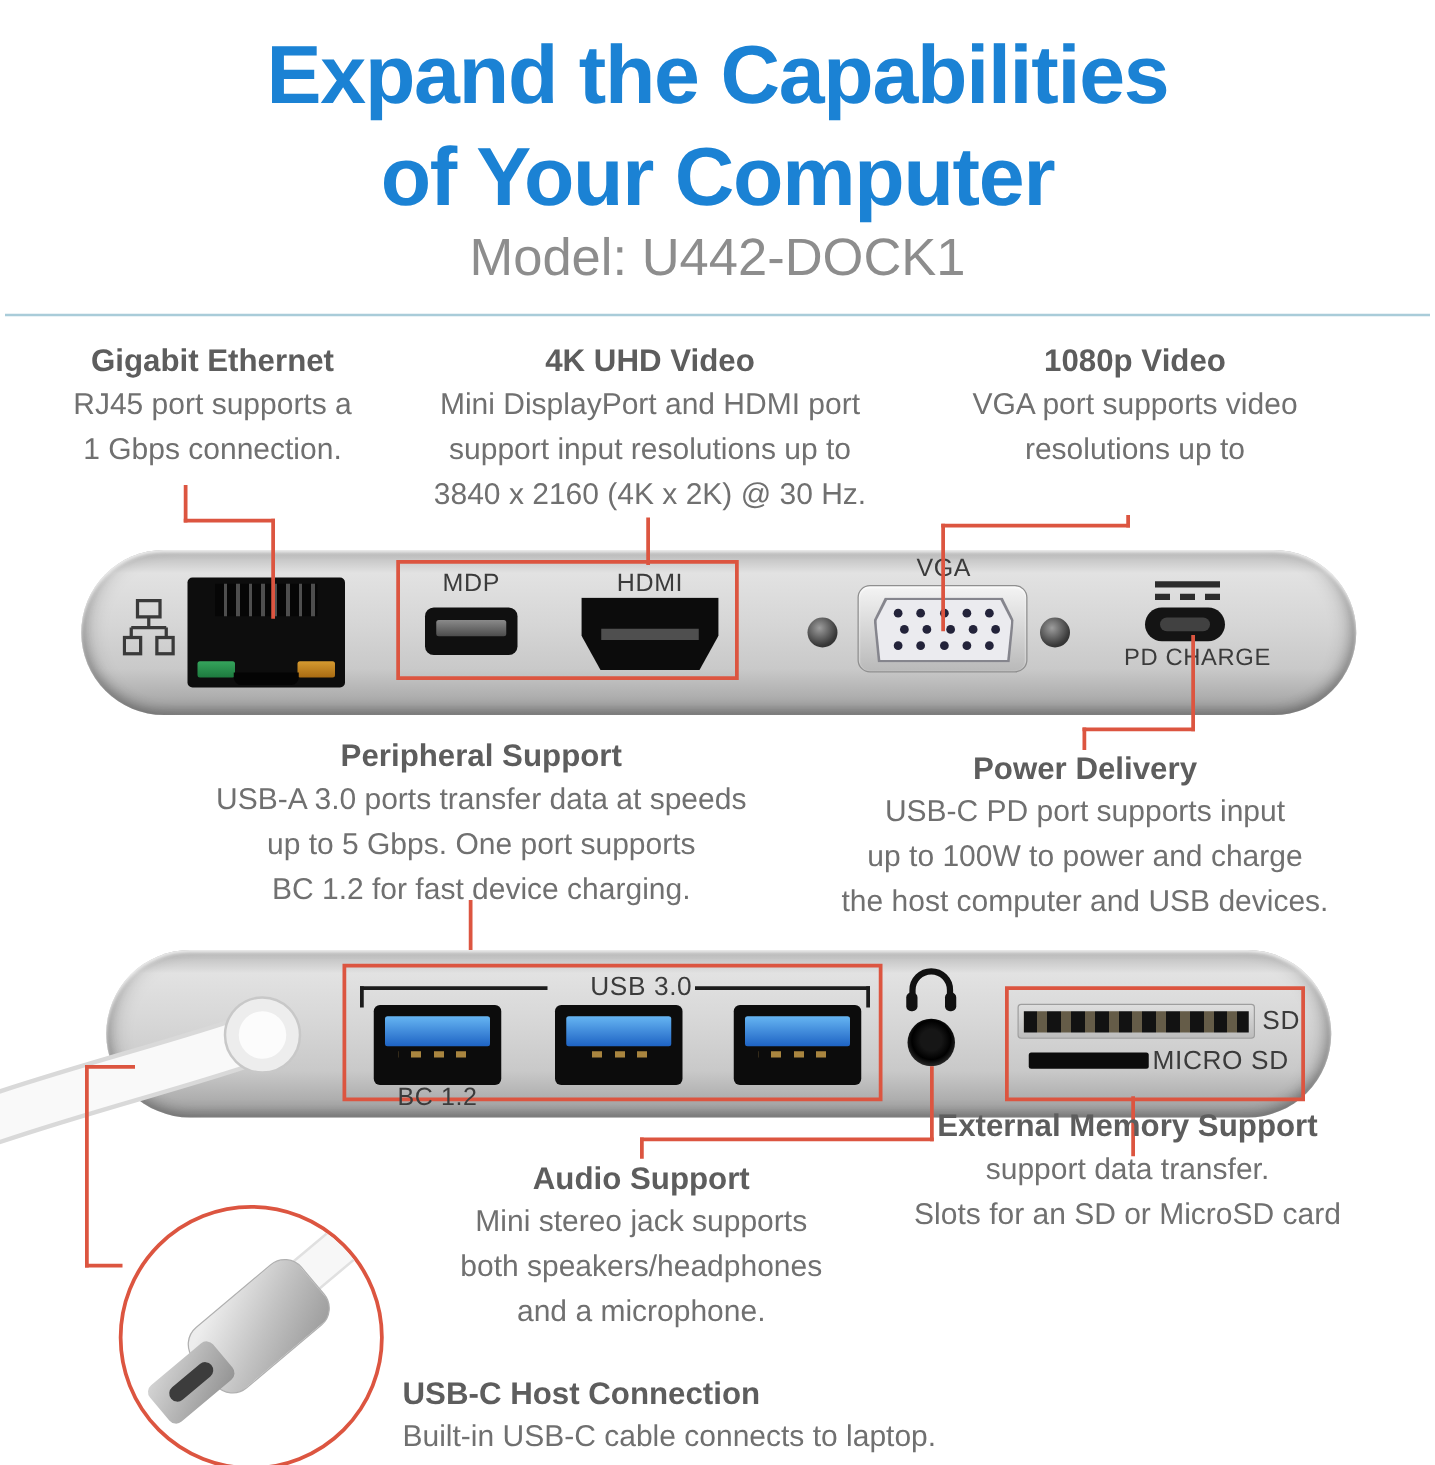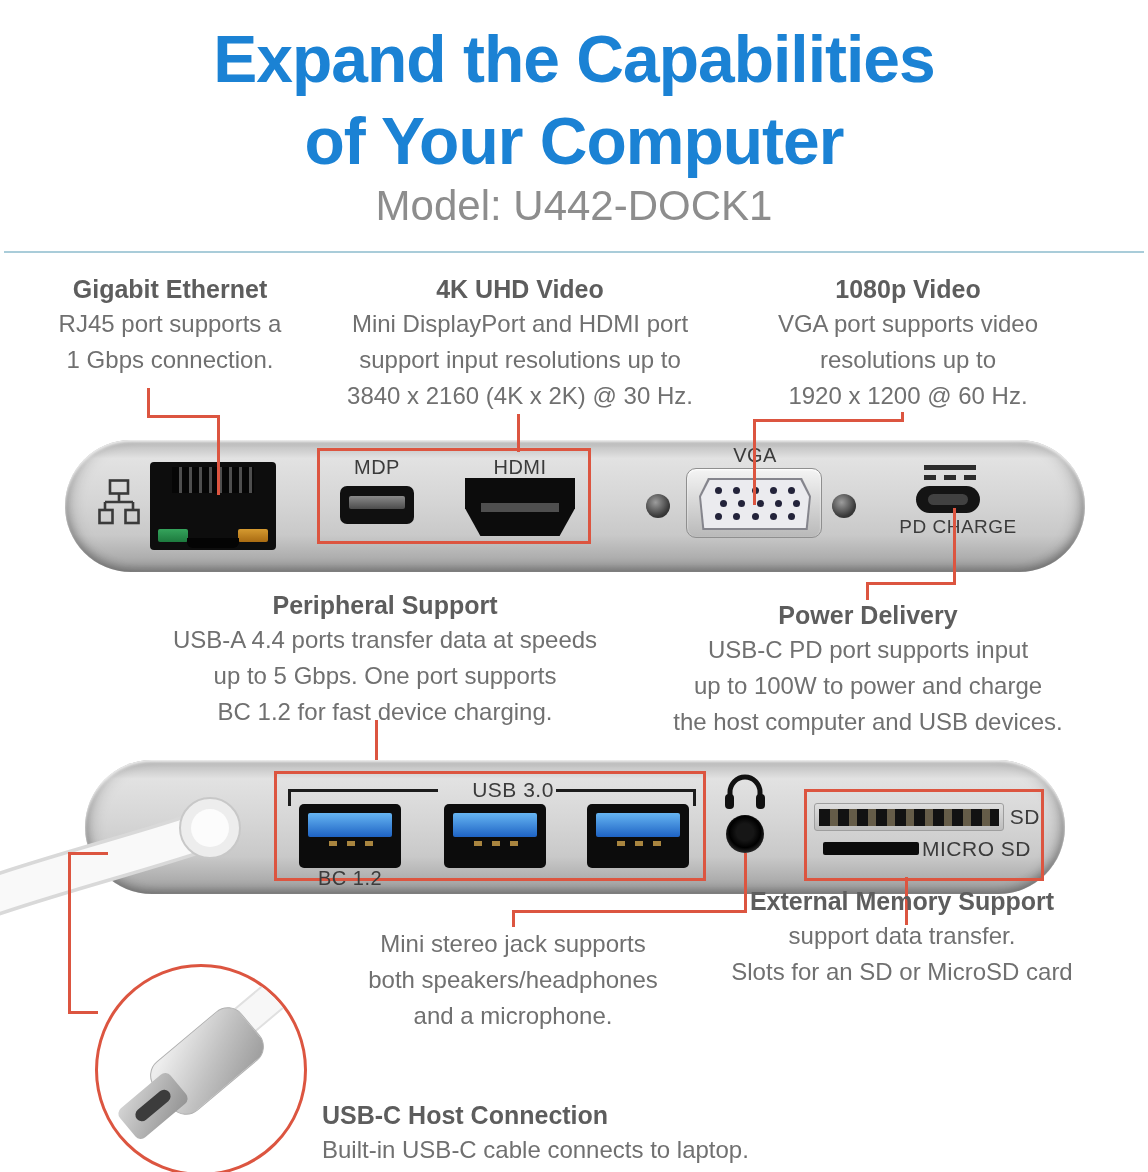--- a/index.html
+++ b/index.html
@@ -125,21 +125,20 @@
   <div class="abs tblock" style="left:315px;top:256px;width:410px">
     <div class="t-title">4K UHD Video</div>
     <div class="t-line">Mini DisplayPort and HDMI port</div>
     <div class="t-line">support input resolutions up to</div>
     <div class="t-line">3840 x 2160 (4K x 2K) @ 30 Hz.</div>
   </div>
   <div class="abs tblock" style="left:728px;top:256px;width:360px">
     <div class="t-title">1080p Video</div>
     <div class="t-line">VGA port supports video</div>
     <div class="t-line">resolutions up to</div>
-    <div class="t-line">1920 x 1200 @ 60 Hz.</div>
   </div>
 
   <div class="abs dock dock1"></div>
 
   <svg class="abs" style="left:98px;top:463px" width="42" height="48" viewBox="0 0 42 48">
     <g fill="none" stroke="#3a3a3a" stroke-width="2.6">
       <rect x="12" y="1.5" width="18" height="13"></rect>
       <path d="M21 14.5 V23 M7 23 H35 M7 23 V31 M35 23 V31"></path>
       <rect x="1.5" y="31" width="13" height="13"></rect>
       <rect x="27.5" y="31" width="13" height="13"></rect>
@@ -209,21 +208,21 @@
   <i class="rl" style="left:517px;top:398px;width:3px;height:38px"></i>
   <i class="rl" style="left:901px;top:396px;width:3px;height:10px"></i>
   <i class="rl" style="left:753px;top:403px;width:151px;height:3px"></i>
   <i class="rl" style="left:753px;top:403px;width:3px;height:86px"></i>
   <i class="rl" style="left:953px;top:492px;width:3px;height:77px"></i>
   <i class="rl" style="left:866px;top:566px;width:90px;height:3px"></i>
   <i class="rl" style="left:866px;top:566px;width:3px;height:18px"></i>
 
   <div class="abs tblock" style="left:155px;top:572px;width:460px">
     <div class="t-title">Peripheral Support</div>
-    <div class="t-line">USB-A 4.4 ports transfer data at speeds</div>
+    <div class="t-line">USB-A 3.0 ports transfer data at speeds</div>
     <div class="t-line">up to 5 Gbps. One port supports</div>
     <div class="t-line">BC 1.2 for fast device charging.</div>
   </div>
   <div class="abs tblock" style="left:648px;top:582px;width:440px">
     <div class="t-title">Power Delivery</div>
     <div class="t-line">USB-C PD port supports input</div>
     <div class="t-line">up to 100W to power and charge</div>
     <div class="t-line">the host computer and USB devices.</div>
   </div>
 
@@ -276,20 +275,21 @@
 
   <i class="rl" style="left:744px;top:837px;width:3px;height:60px"></i>
   <i class="rl" style="left:512px;top:894px;width:235px;height:3px"></i>
   <i class="rl" style="left:512px;top:894px;width:3px;height:17px"></i>
   <i class="rl" style="left:905px;top:861px;width:3px;height:48px"></i>
   <i class="rl" style="left:68px;top:836px;width:40px;height:3px"></i>
   <i class="rl" style="left:68px;top:836px;width:3px;height:162px"></i>
   <i class="rl" style="left:68px;top:995px;width:30px;height:3px"></i>
 
   <div class="abs tblock" style="left:333px;top:910px;width:360px">
+    <div class="t-title">Audio Support</div>
     <div class="t-line">Mini stereo jack supports</div>
     <div class="t-line">both speakers/headphones</div>
     <div class="t-line">and a microphone.</div>
   </div>
   <div class="abs tblock" style="left:688px;top:868px;width:428px">
     <div class="t-title">External Memory Support</div>
     <div class="t-line">support data transfer.</div>
     <div class="t-line">Slots for an SD or MicroSD card</div>
   </div>
 

